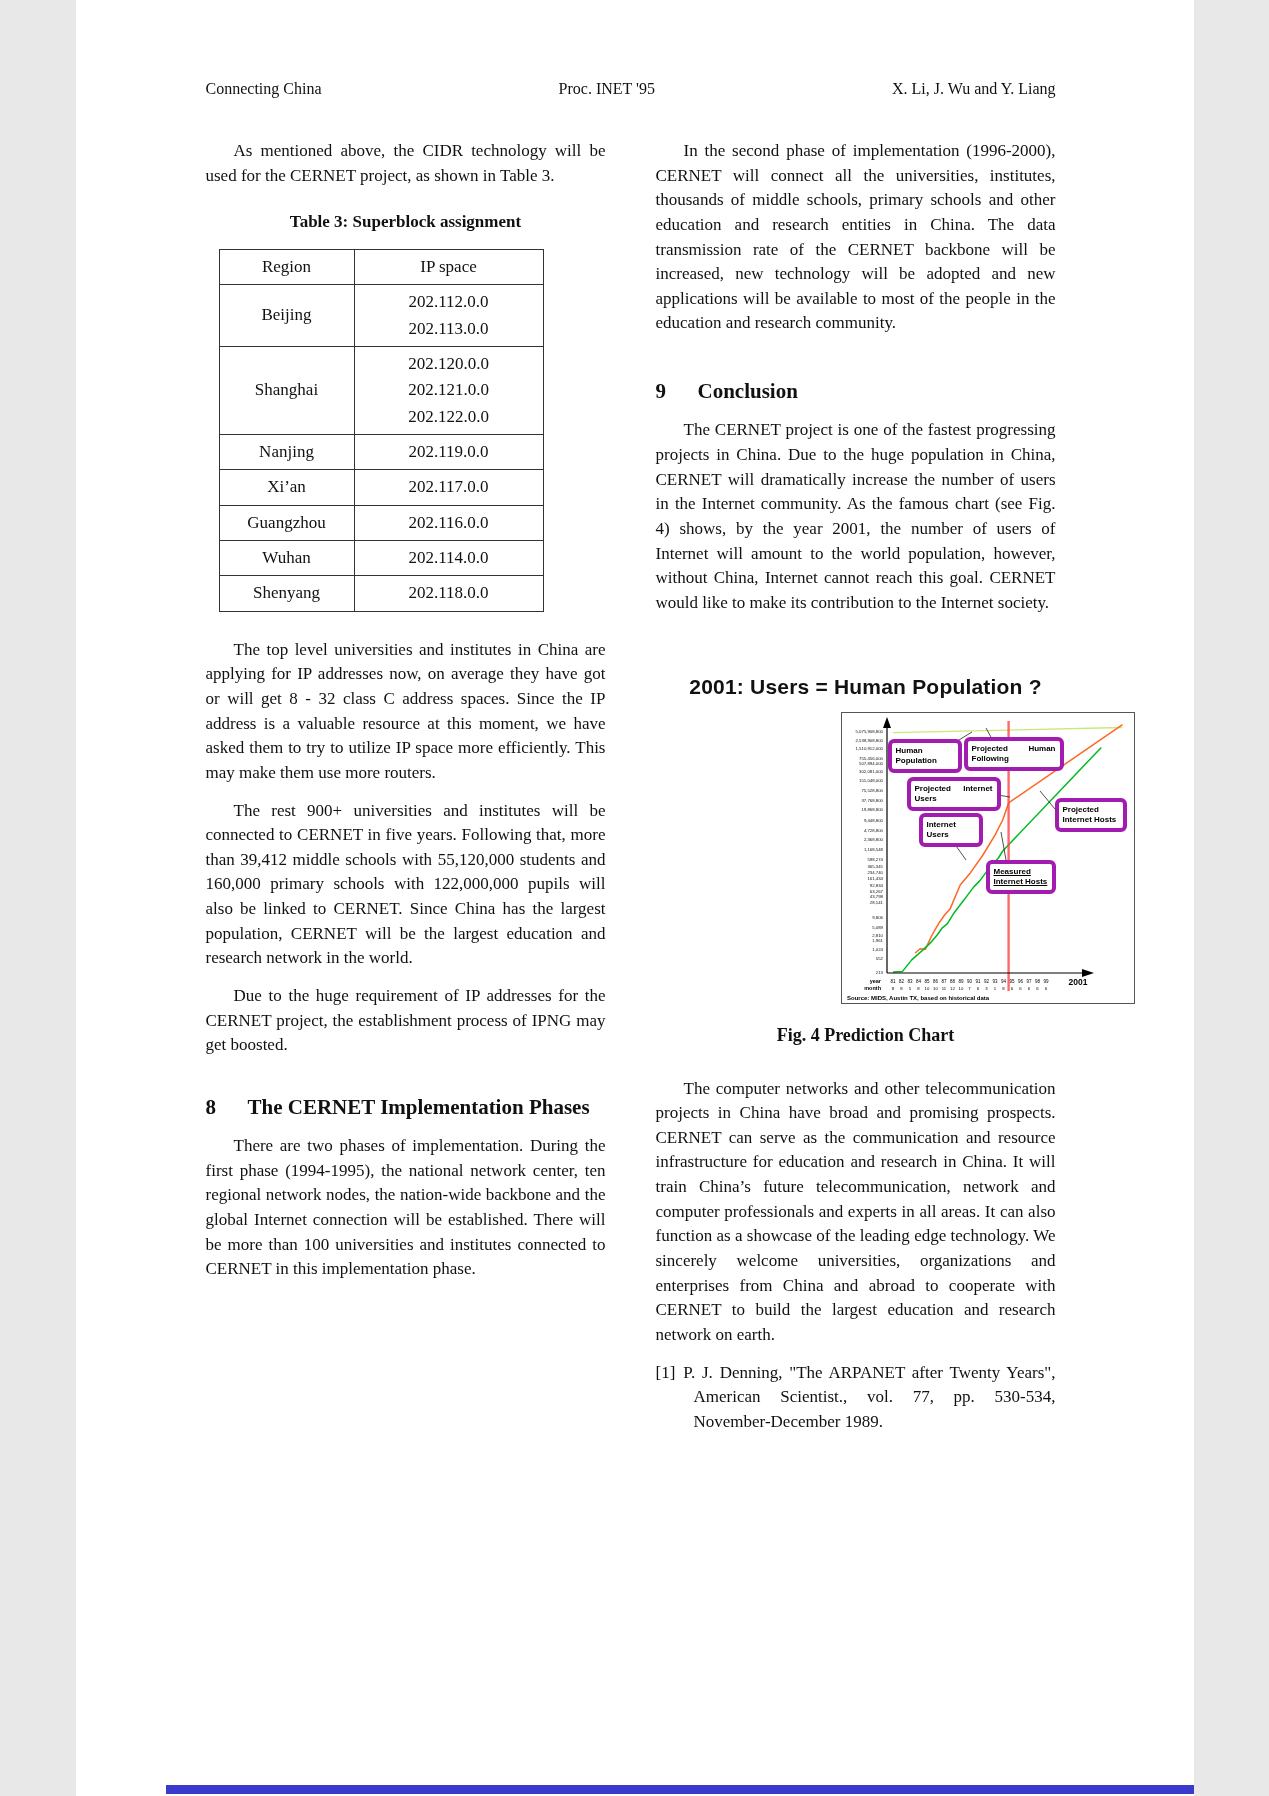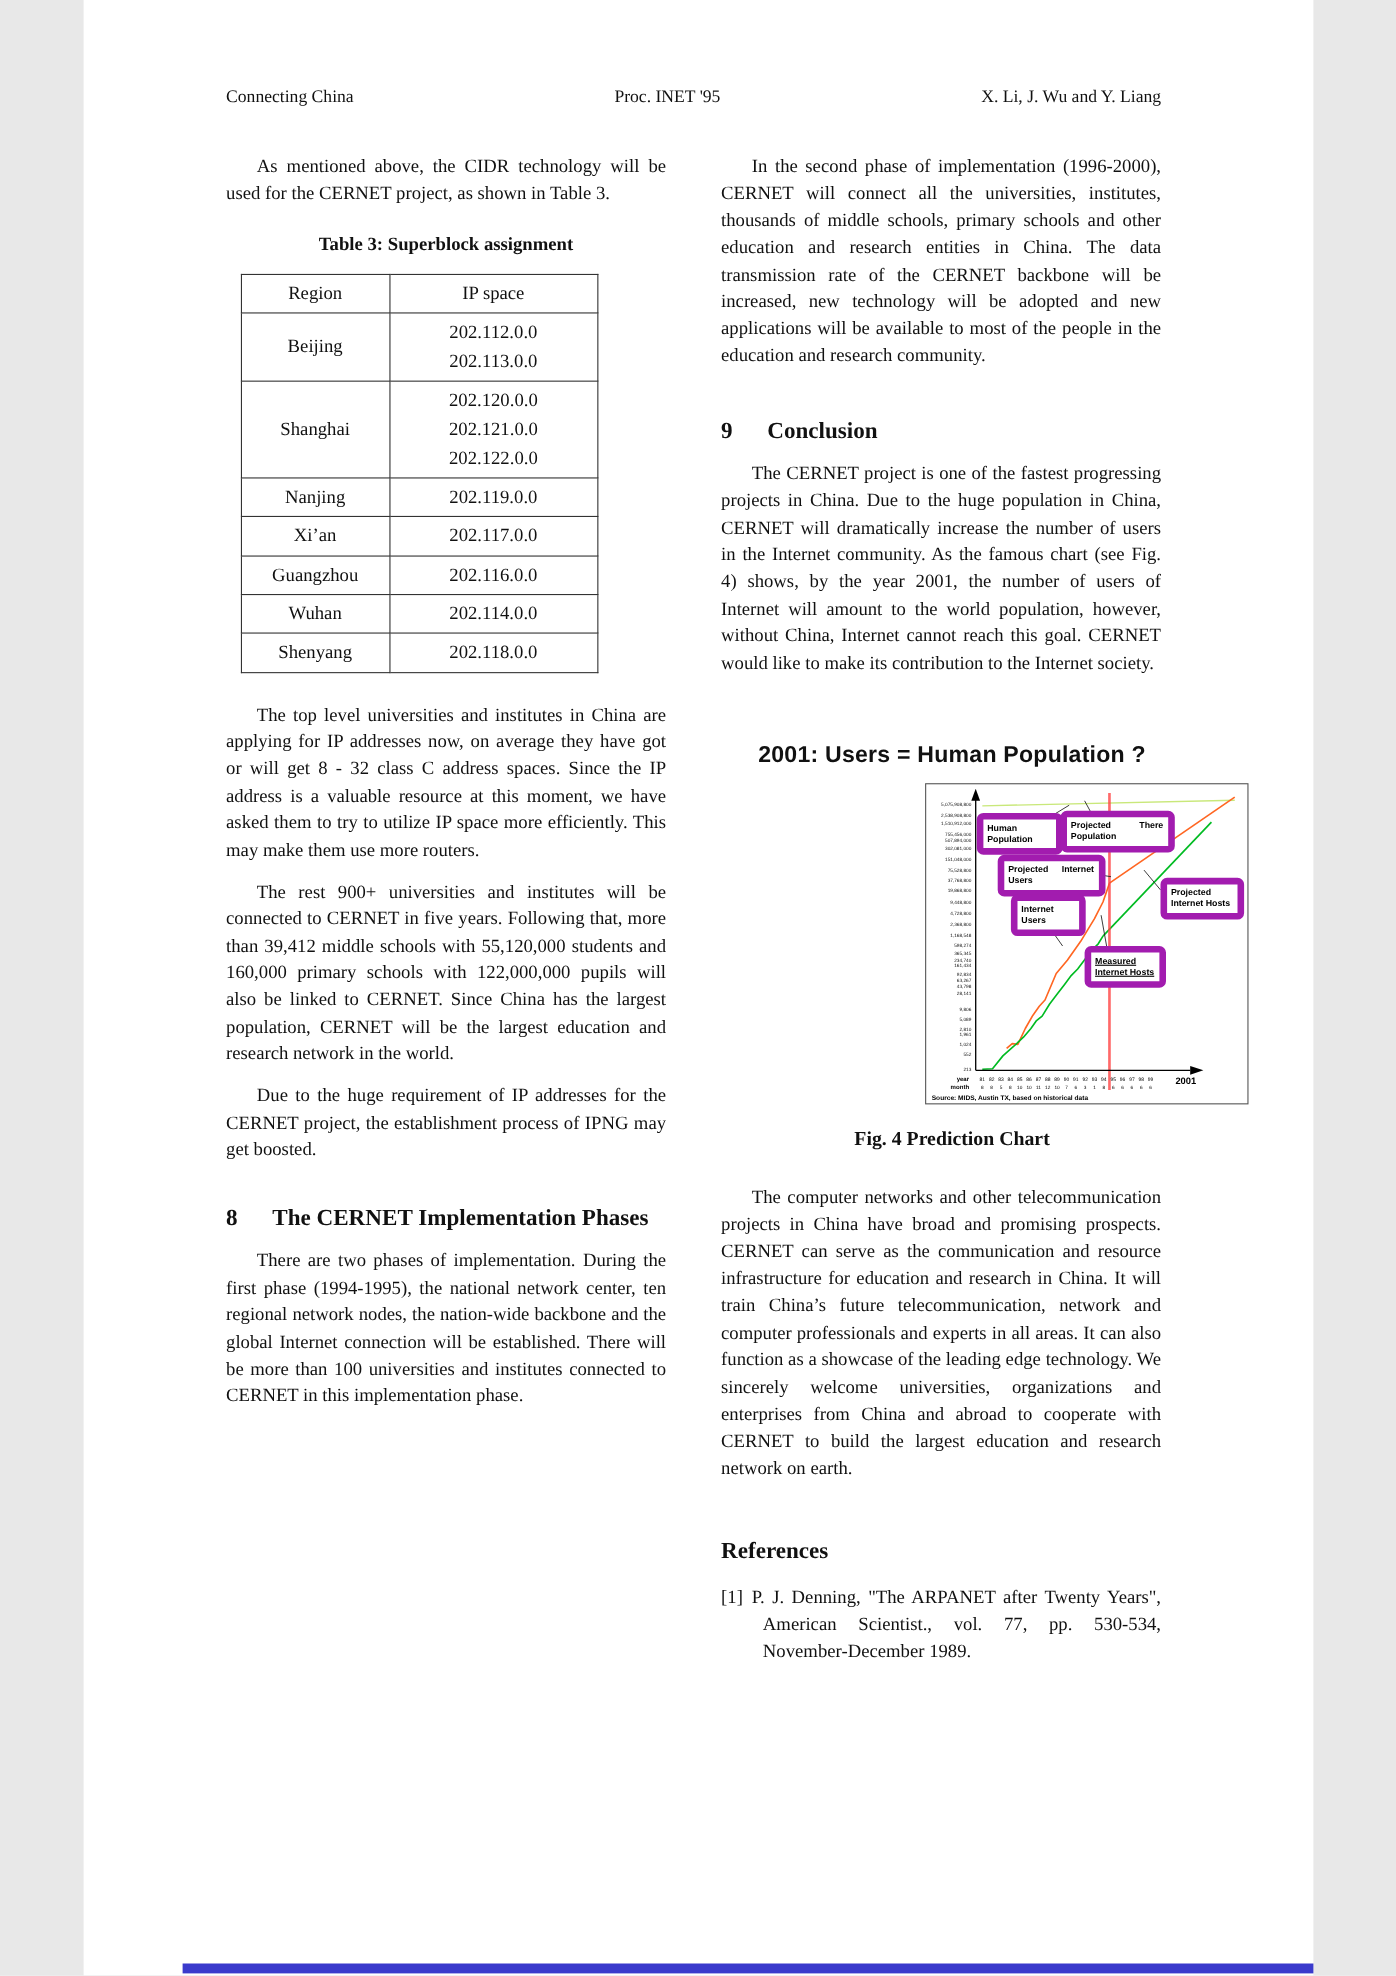--- a/index.html
+++ b/index.html
@@ -47,21 +47,21 @@
     position:absolute;left:0;top:16px;width:420px;text-align:center;
     font-family:"Liberation Sans", sans-serif;font-weight:bold;font-size:21px;
     letter-spacing:0.2px;
   }
   .chart-box{
     position:absolute;left:185px;top:56px;width:292px;height:290px;
     border:1px solid #555;background:#fff;
   }
   .chart-box svg{position:absolute;left:0;top:0;}
   .callout{
-    position:absolute;background:#fff;border:6px solid #a21caf;border-radius:6px;
+    position:absolute;background:#fff;border:4px solid #a21caf;border-radius:6px;
     font-family:"Liberation Sans", sans-serif;font-weight:bold;font-size:8px;
     line-height:1.3;padding:3px 4px;color:#000;
   }
   .fig-caption{
     position:absolute;left:0;top:366px;width:420px;text-align:center;
     font-weight:bold;font-size:18px;
   }
   .footer-bar{position:absolute;left:90px;bottom:2px;width:1090px;height:9px;}
 </style>
 </head>
@@ -249,33 +249,32 @@
                 <line x1="112" y1="30" x2="130" y2="19" stroke="#222" stroke-width="0.8"></line>
                 <line x1="150" y1="26" x2="144" y2="15" stroke="#222" stroke-width="0.8"></line>
                 <line x1="143" y1="80" x2="168" y2="84" stroke="#222" stroke-width="0.8"></line>
                 <line x1="112" y1="130" x2="124" y2="147" stroke="#222" stroke-width="0.8"></line>
                 <line x1="213" y1="96" x2="198" y2="78" stroke="#222" stroke-width="0.8"></line>
                 <line x1="164" y1="147" x2="159" y2="119" stroke="#222" stroke-width="0.8"></line>
                 <text x="5" y="287" font-size="6" font-weight="bold" font-family="Liberation Sans, sans-serif">Source: MIDS, Austin TX, based on historical data</text>
               </svg>
 
             <div class="callout" style="left:46px;top:26px;width:58px;">Human Population</div>
-            <div class="callout" style="left:122px;top:24px;width:84px;">Projected There Population</div>
+            <div class="callout" style="left:122px;top:24px;width:84px;">Projected Human Following</div>
             <div class="callout" style="left:65px;top:64px;width:78px;">Projected Internet Users</div>
             <div class="callout" style="left:77px;top:100px;width:48px;">Internet Users</div>
             <div class="callout" style="left:213px;top:85px;width:56px;">Projected Internet Hosts</div>
             <div class="callout" style="left:144px;top:147px;width:54px;text-decoration:underline;">Measured Internet Hosts</div>
           </div>
 
           <div class="fig-caption">Fig. 4 Prediction Chart</div>
         </div>
 
         <p>The computer networks and other telecommunication projects in China have broad and promising prospects. CERNET can serve as the communication and resource infrastructure for education and research in China. It will train China’s future telecommunication, network and computer professionals and experts in all areas. It can also function as a showcase of the leading edge technology. We sincerely welcome universities, organizations and enterprises from China and abroad to cooperate with CERNET to build the largest education and research network on earth.</p>
 
-        <div class="ref-head">References</div>
         <div class="ref-item">
           <span class="mk">[1]</span><span>P. J. Denning, "The ARPANET after Twenty Years", American Scientist., vol. 77, pp. 530-534, November-December 1989.</span>
         </div>
       </div>
 
     </div>
   </div>
 
   <div class="footer-bar" style="background: rgb(58, 58, 204);"></div>
 </div>

